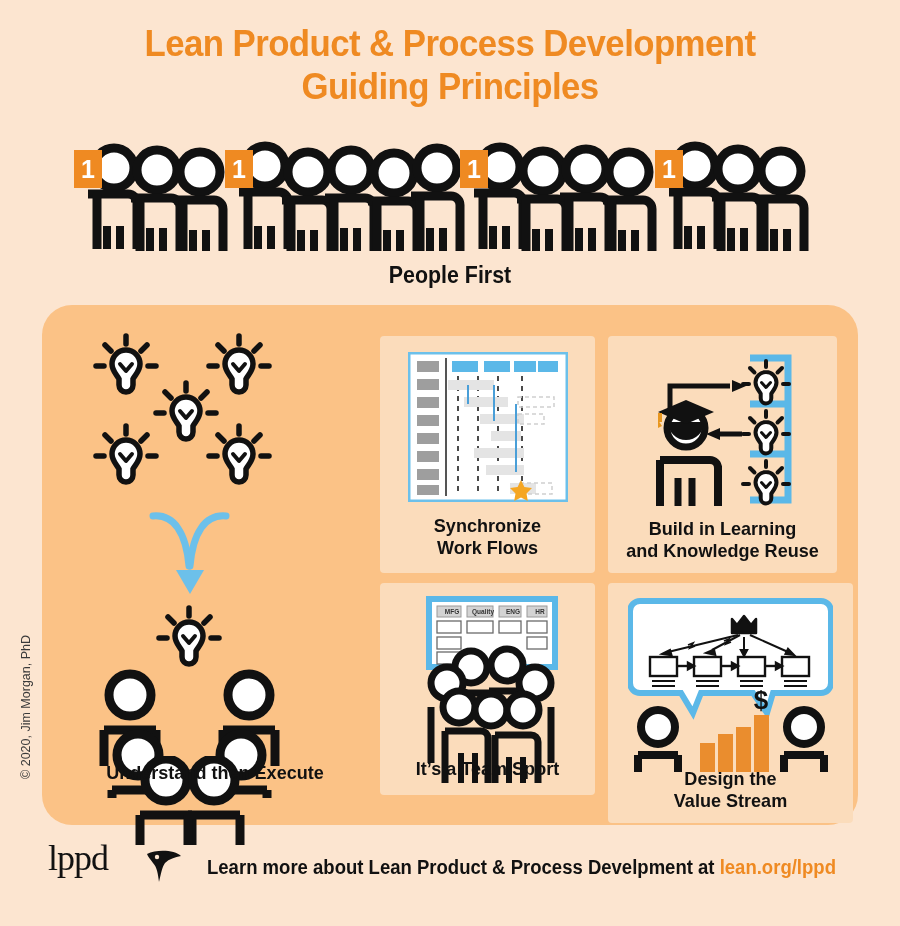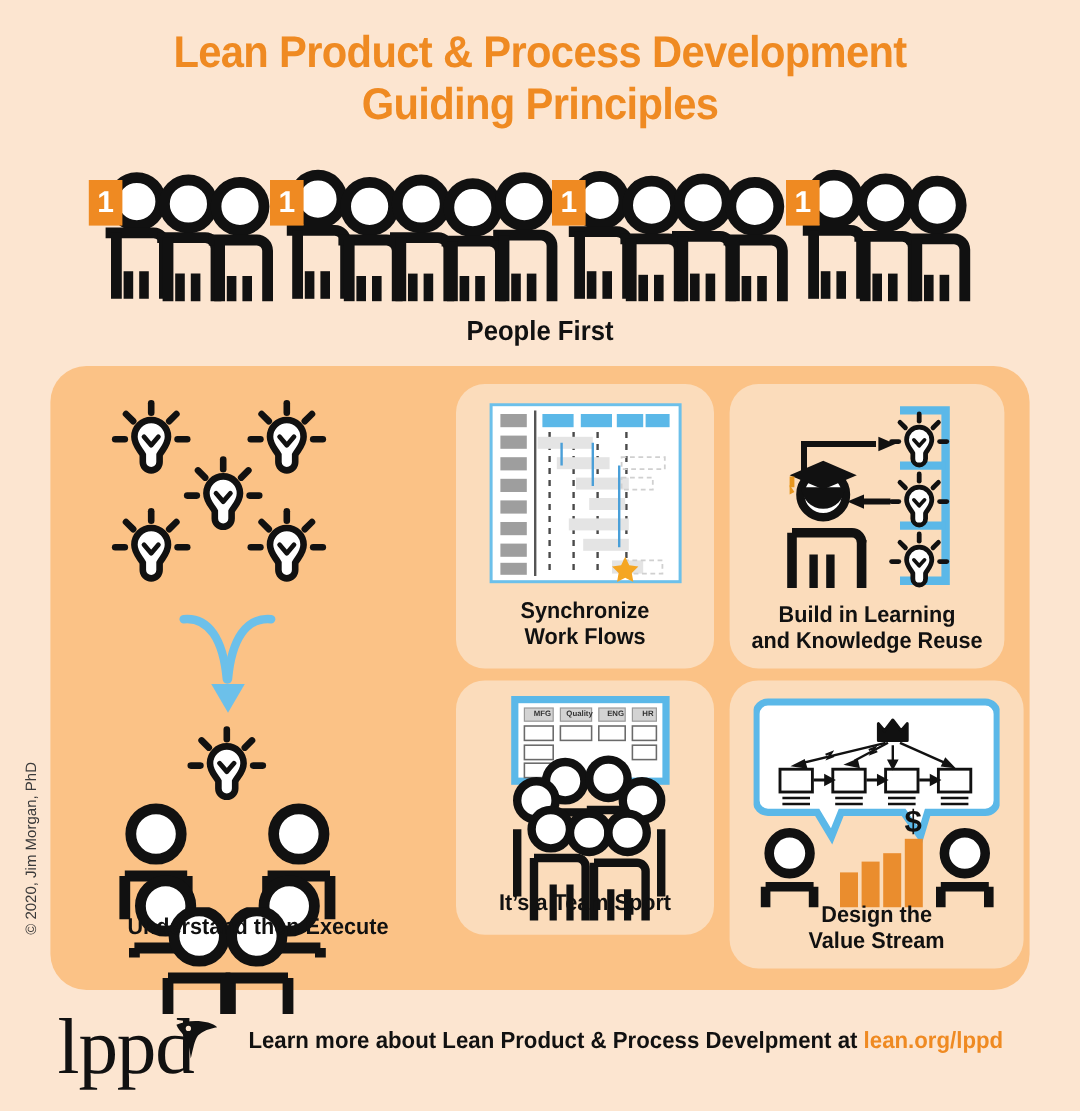--- a/index.html
+++ b/index.html
@@ -54,42 +54,42 @@
   
   .left-block{position:absolute;left:56px;top:318px;width:300px;height:480px;}
   .left-caption{
     position:absolute;left:0;top:762px;width:330px;text-align:center;
     font-weight:bold;font-size:19px;color:#111;
     transform:scaleX(0.95);transform-origin:center top;
   }
 
   
   .card{
-    position:absolute;background:#fbdcbb;border-radius:24px;
+    position:absolute;background:#fbdcbb;border-radius:4px;margin-top:16px;
   }
   .card .cap{
     position:absolute;left:0;width:100%;text-align:center;
     font-weight:bold;font-size:19px;line-height:1.12;color:#111;
     transform:scaleX(0.95);transform-origin:center top;
   }
   #card-sync{left:380px;top:320px;width:215px;height:237px;}
   #card-sync .cap{bottom:15px;}
   #card-learn{left:608px;top:320px;width:229px;height:237px;}
   #card-learn .cap{bottom:12px;}
   #card-team{left:380px;top:567px;width:215px;height:212px;}
   #card-team .cap{bottom:16px;}
   #card-value{left:608px;top:567px;width:245px;height:240px;}
   #card-value .cap{bottom:12px;}
 
   
   .footer{position:absolute;left:0;top:838px;width:900px;height:70px;}
   .lppd-mark{
     position:absolute;left:48px;top:2px;
     font-family:"Liberation Serif", serif;
-    font-size:66px;font-weight:normal;color:#111;line-height:1;
+    font-size:36px;font-weight:normal;color:#111;line-height:1;
     letter-spacing:-1px;
   }
   .bird{position:absolute;left:145px;top:12px;}
   .footer-text{
     position:absolute;left:207px;top:18px;
     font-weight:bold;font-size:19.5px;color:#111;
     transform:scaleX(0.95);transform-origin:left top;
     white-space:nowrap;
   }
   .footer-text .url{color:#ef8a22;}

